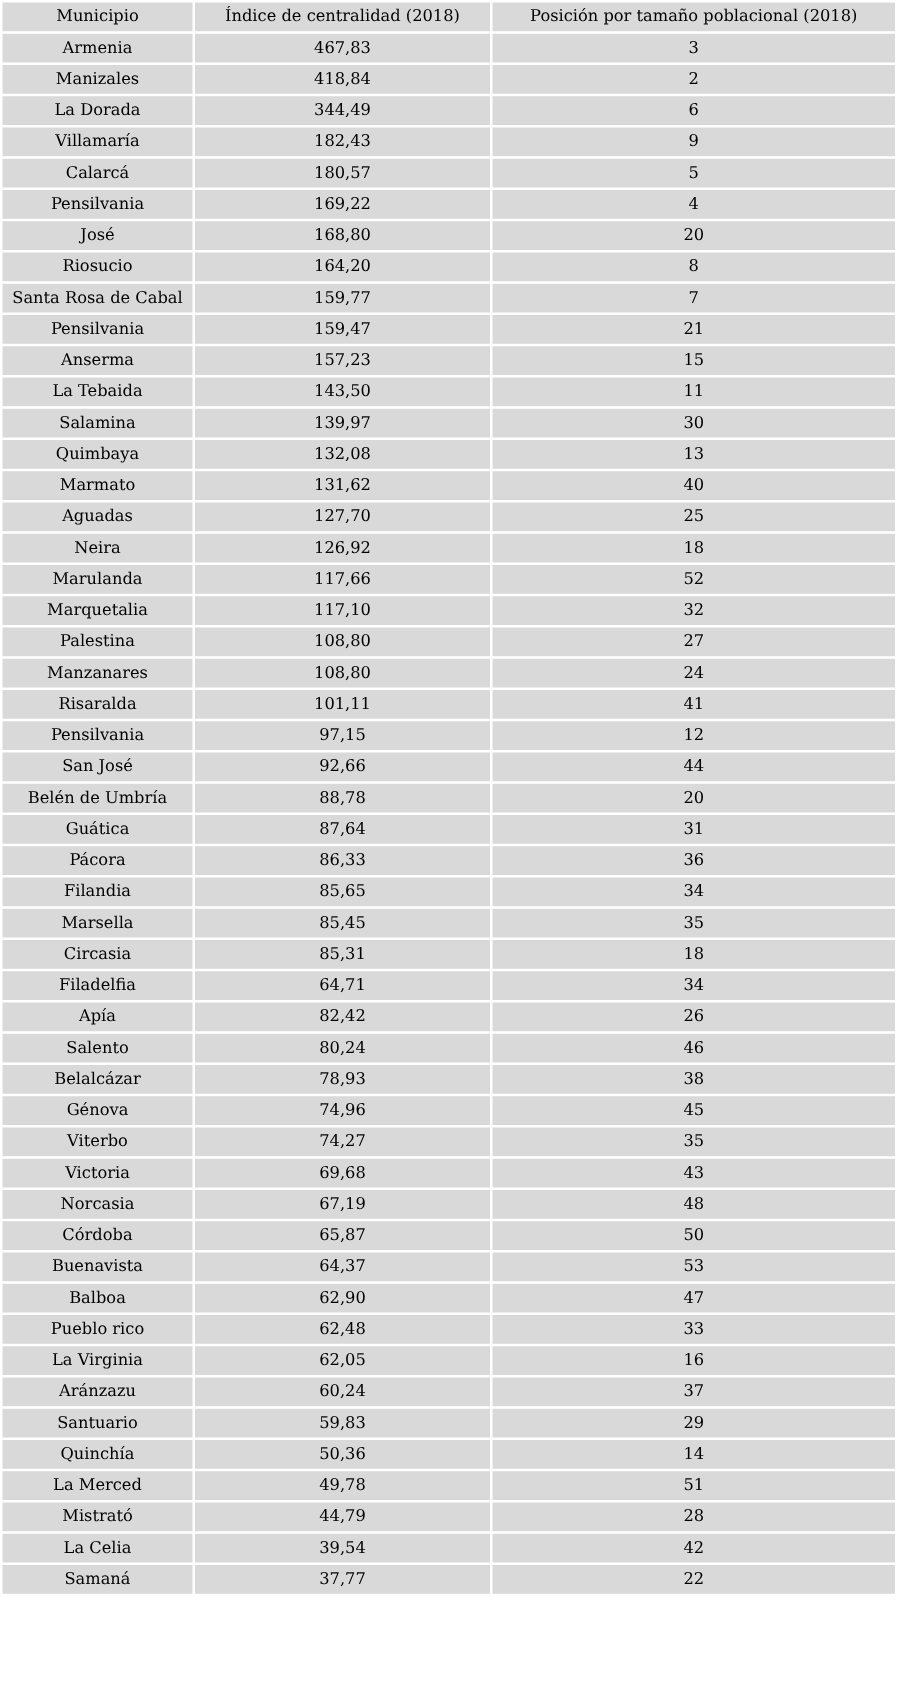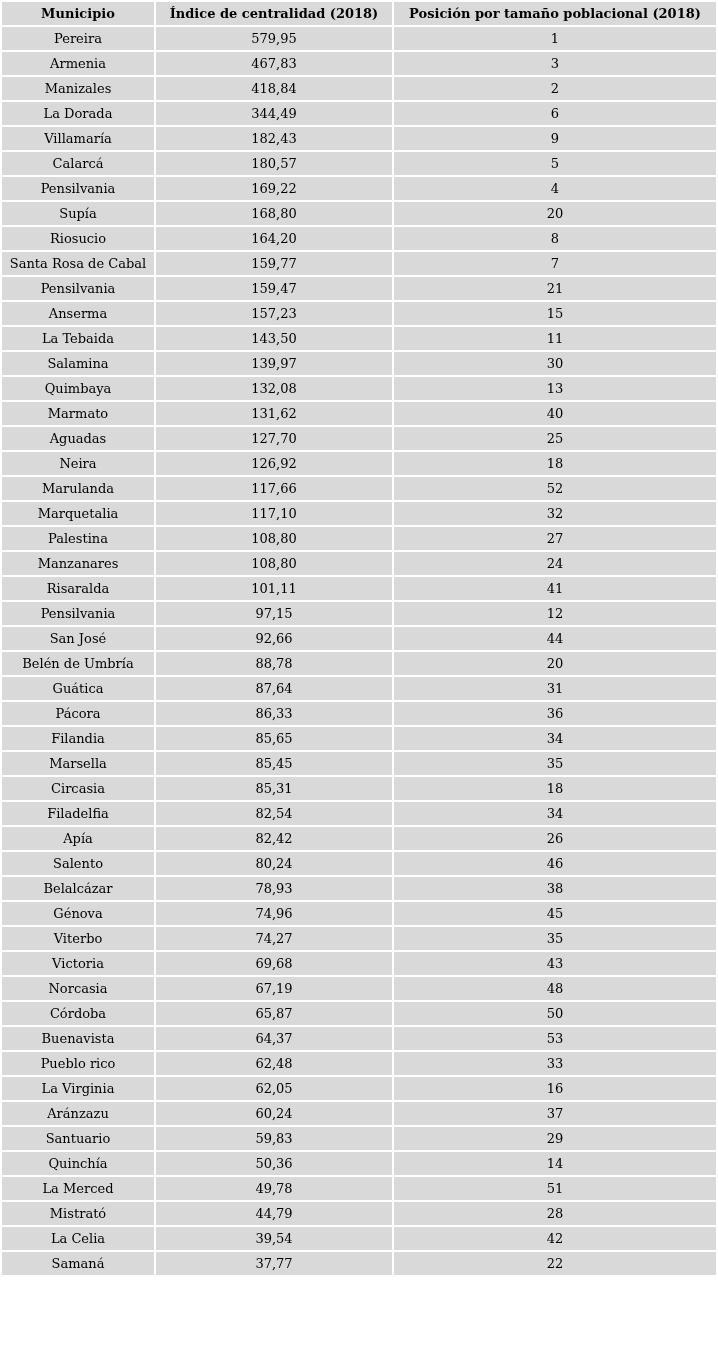--- a/index.html
+++ b/index.html
@@ -24,46 +24,41 @@
     background: #d9d9d9;
     text-align: center;
     vertical-align: middle;
     padding: 0 2px;
     height: 23px;
     line-height: 23px;
     overflow: hidden;
     white-space: nowrap;
   }
   table.data-table th {
-    font-weight: bold;
+    font-weight: normal;
   }
 </style>
 </head>
 <body>
 
 <table class="data-table">
   <colgroup>
     <col style="width:152px">
     <col style="width:236px">
     <col style="width:322px">
   </colgroup>
   <thead>
     <tr>
       <th>Municipio</th>
       <th>Índice de centralidad (2018)</th>
       <th>Posición por tamaño poblacional (2018)</th>
     </tr>
   </thead>
   <tbody id="table-body">
       <tr>
-        <td>Pereira</td>
-        <td>579,95</td>
-        <td>1</td>
-      </tr>
-      <tr>
         <td>Armenia</td>
         <td>467,83</td>
         <td>3</td>
       </tr>
       <tr>
         <td>Manizales</td>
         <td>418,84</td>
         <td>2</td>
       </tr>
       <tr>
@@ -80,21 +75,21 @@
         <td>Calarcá</td>
         <td>180,57</td>
         <td>5</td>
       </tr>
       <tr>
         <td>Pensilvania</td>
         <td>169,22</td>
         <td>4</td>
       </tr>
       <tr>
-        <td>Supía</td>
+        <td>José</td>
         <td>168,80</td>
         <td>20</td>
       </tr>
       <tr>
         <td>Riosucio</td>
         <td>164,20</td>
         <td>8</td>
       </tr>
       <tr>
         <td>Santa Rosa de Cabal</td>
@@ -201,21 +196,21 @@
         <td>85,45</td>
         <td>35</td>
       </tr>
       <tr>
         <td>Circasia</td>
         <td>85,31</td>
         <td>18</td>
       </tr>
       <tr>
         <td>Filadelfia</td>
-        <td>82,54</td>
+        <td>64,71</td>
         <td>34</td>
       </tr>
       <tr>
         <td>Apía</td>
         <td>82,42</td>
         <td>26</td>
       </tr>
       <tr>
         <td>Salento</td>
         <td>80,24</td>
@@ -248,20 +243,25 @@
       </tr>
       <tr>
         <td>Córdoba</td>
         <td>65,87</td>
         <td>50</td>
       </tr>
       <tr>
         <td>Buenavista</td>
         <td>64,37</td>
         <td>53</td>
+      </tr>
+      <tr>
+        <td>Balboa</td>
+        <td>62,90</td>
+        <td>47</td>
       </tr>
       <tr>
         <td>Pueblo rico</td>
         <td>62,48</td>
         <td>33</td>
       </tr>
       <tr>
         <td>La Virginia</td>
         <td>62,05</td>
         <td>16</td>

